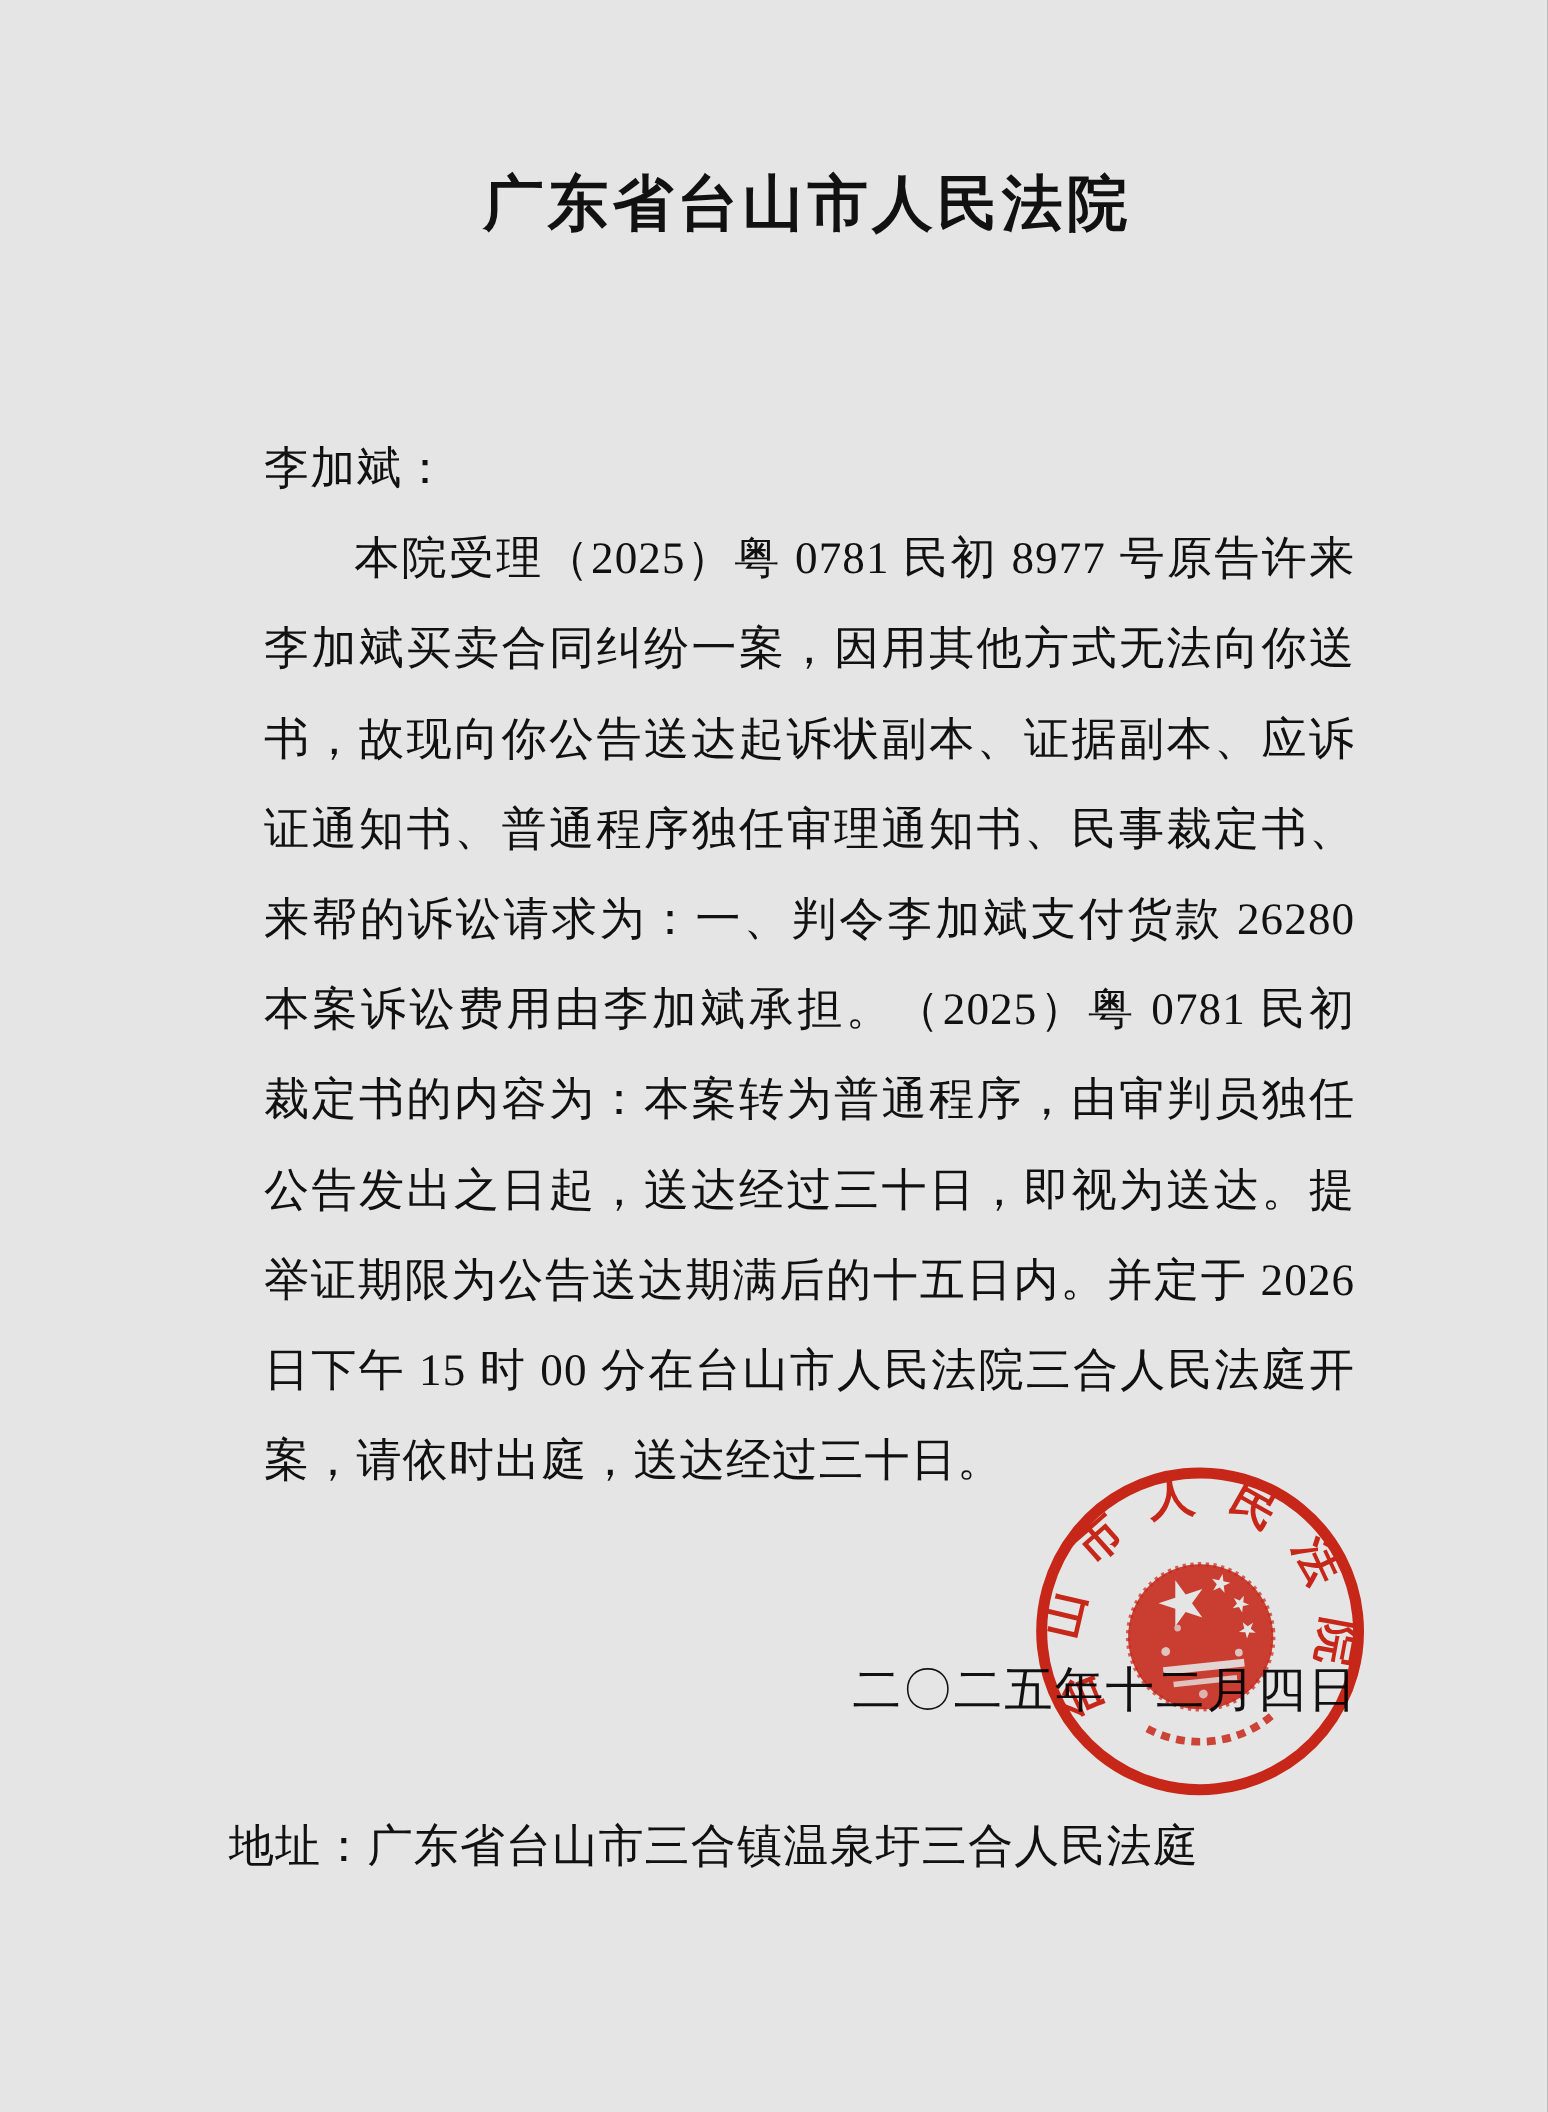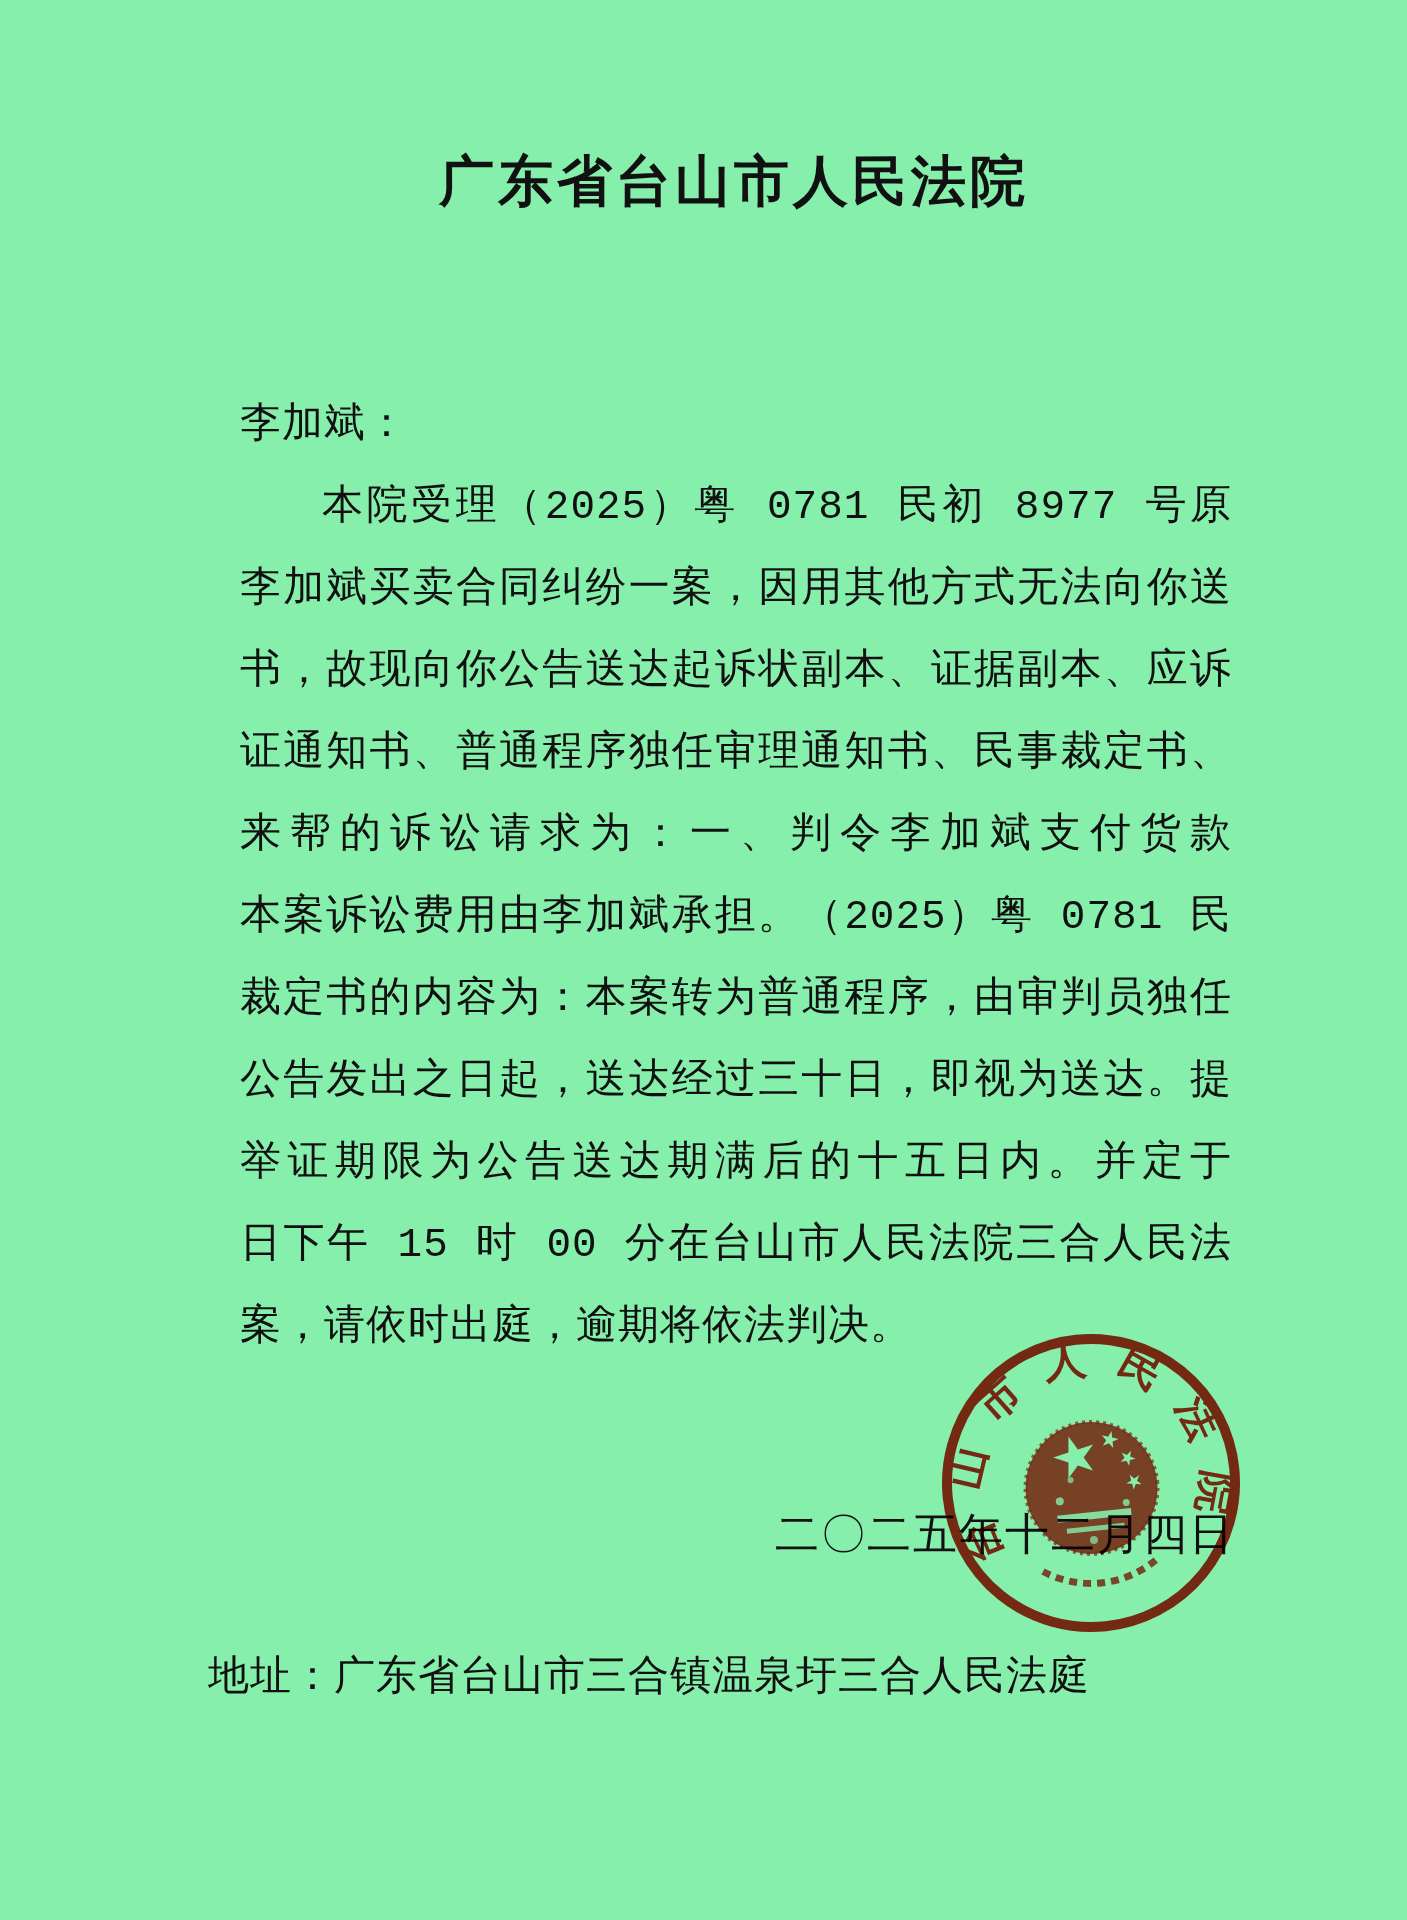--- a/index.html
+++ b/index.html
@@ -1,20 +1,20 @@
 <!DOCTYPE html>
 <html><head>
 <meta charset="utf-8">
 <style>
   html,body{margin:0;padding:0;background:#888;}
   .page{
     position:relative;
     width:1407px;height:1920px;
-    background:#86efac;
-    font-family:Liberation Mono, monospace;
+    background:#e5e5e5;
+    font-family:Liberation Serif, serif;
     color:#111;
     overflow:hidden;
   }
   .title{
     position:absolute;
     left:208px;width:1052px;
     text-align:center;
     font-size:55px;
     font-weight:bold;
     line-height:80px;
@@ -81,21 +81,21 @@
         <div class="body-line just indent">本院受理（2025）粤 0781 民初 8977 号原告许来帮与被告</div>
         <div class="body-line just">李加斌买卖合同纠纷一案，因用其他方式无法向你送达诉讼文</div>
         <div class="body-line just">书，故现向你公告送达起诉状副本、证据副本、应诉通知书、举</div>
         <div class="body-line just">证通知书、普通程序独任审理通知书、民事裁定书、传票等。许</div>
         <div class="body-line just">来帮的诉讼请求为：一、判令李加斌支付货款 26280 元；二、</div>
         <div class="body-line just">本案诉讼费用由李加斌承担。（2025）粤 0781 民初 8977 号民事</div>
         <div class="body-line just">裁定书的内容为：本案转为普通程序，由审判员独任审理。自本</div>
         <div class="body-line just">公告发出之日起，送达经过三十日，即视为送达。提出答辩状和</div>
         <div class="body-line just">举证期限为公告送达期满后的十五日内。并定于 2026 年 1 月 26</div>
         <div class="body-line just">日下午 15 时 00 分在台山市人民法院三合人民法庭开庭审理本</div>
-        <div class="body-line">案，请依时出庭，逾期将依法判决。</div>
+        <div class="body-line">案，请依时出庭，送达经过三十日。</div>
       </div>
   </div>
 
   <div class="seal" style="color: rgb(221, 43, 27);">
     <svg width="306" height="306" viewBox="0 0 306 306">
       <g transform="rotate(-6 153 153)">
         <circle cx="153" cy="153" r="144" fill="none" stroke="currentColor" stroke-width="10"></circle>
 
         <path id="sealArc" d="M 62.9 216.1 A 110 110 0 1 1 243.1 216.1" fill="none"></path>
         <text font-size="42" font-weight="bold" fill="currentColor" letter-spacing="26">

